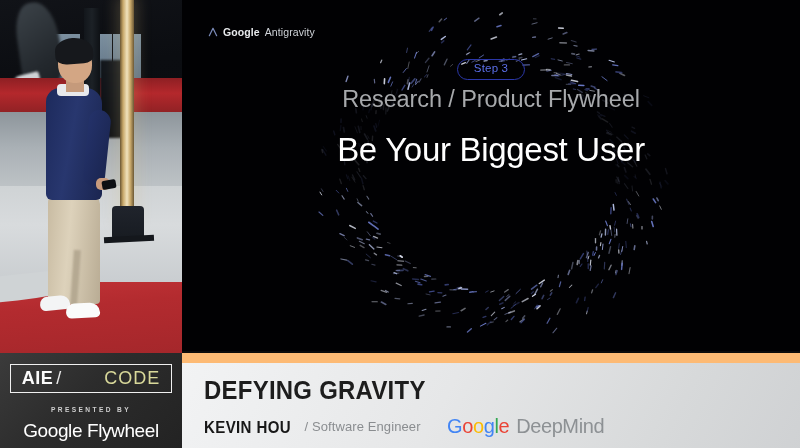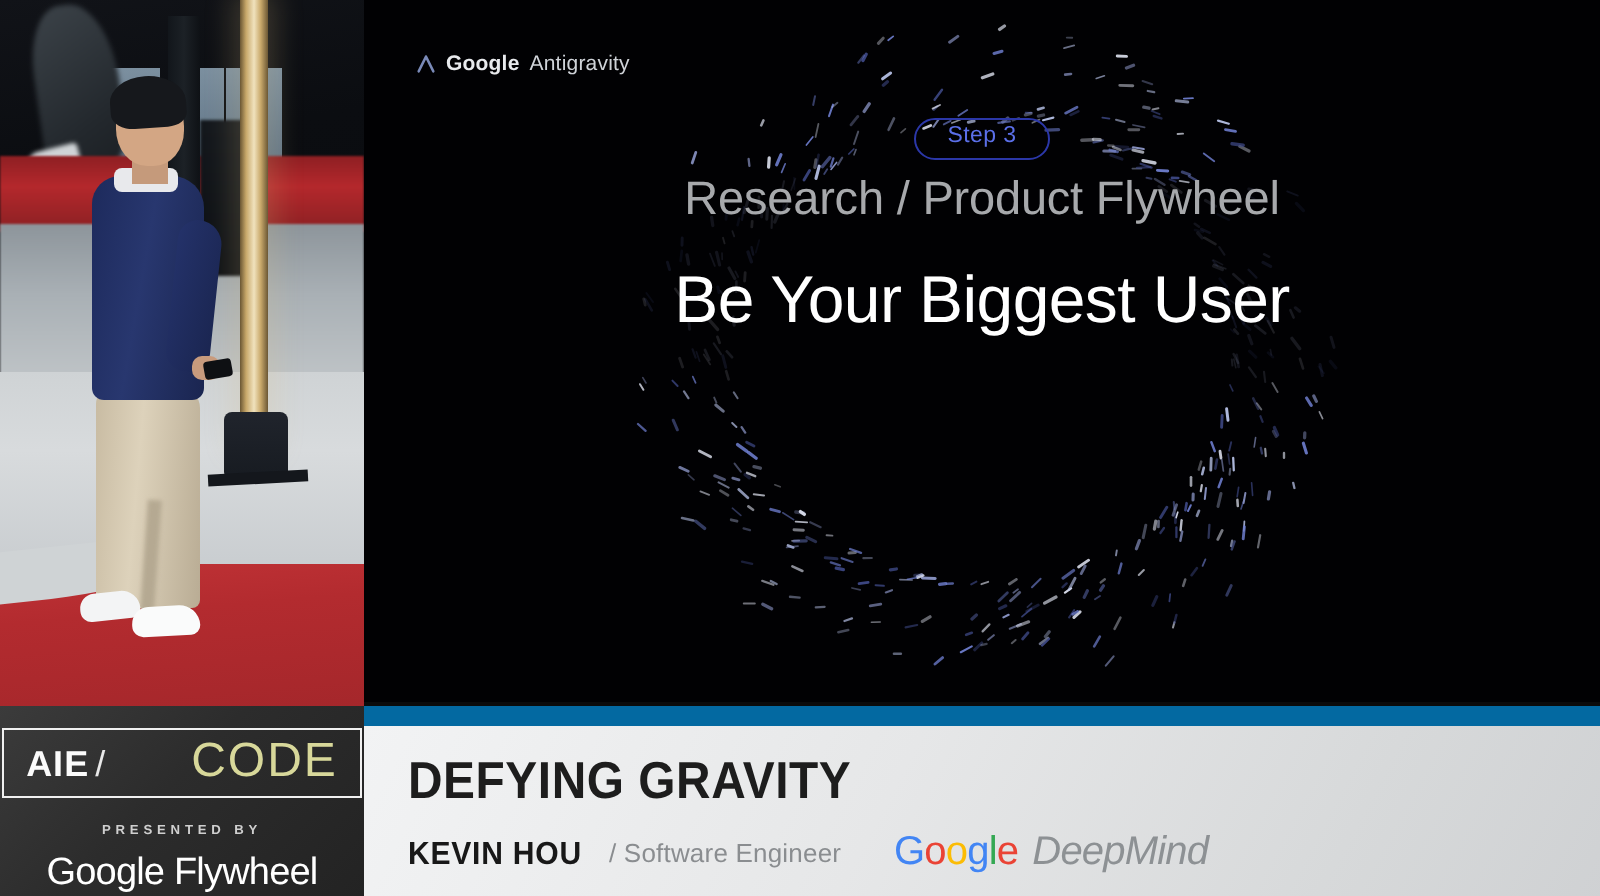--- a/index.html
+++ b/index.html
@@ -10,21 +10,21 @@
     height: 448px;
     overflow: hidden;
     background: #000;
     font-family: "Liberation Sans", sans-serif;
   }
 
   #stage {
     position: relative;
     width: 800px;
     height: 448px;
-    background: #0369a1;
+    background: #fdba74;
     overflow: hidden;
   }
 
   
   #speaker-panel {
     position: absolute;
     left: 0; top: 0;
     width: 182px; height: 353px;
     overflow: hidden;
     background: #0a0a0c;
@@ -248,21 +248,21 @@
     display: inline-flex; align-items: baseline; gap: 3px;
     line-height: 1;
   }
   #aie-code .aie {
     font-size: 18px; font-weight: bold; color: #fbfbfb; letter-spacing: .5px;
   }
   #aie-code .slash {
     font-size: 18px; font-weight: normal; color: #e9e9e9;
   }
   #aie-code .code {
-    font-size: 24px; font-weight: normal; color: #d8d89a; letter-spacing: 1px; margin-left: 40px;
+    font-size: 18px; font-weight: normal; color: #d8d89a; letter-spacing: 1px; margin-left: 40px;
   }
   #presented-by {
     margin-top: 13px;
     font-size: 6.6px; font-weight: bold;
     color: #cfcfcf; letter-spacing: 2.4px;
   }
   #brand-deepmind {
     margin-top: 8px;
     font-size: 19px; color: #ffffff; letter-spacing: -.4px;
     line-height: 1;
@@ -291,21 +291,21 @@
   }
   #lt-role {
     font-size: 13px; font-weight: normal; color: #8a8d90; letter-spacing: .1px;
   }
   #lt-deepmind {
     position: absolute; left: 265px; top: 53px;
     display: flex; align-items: baseline; gap: 7px;
     font-size: 20px; letter-spacing: -.4px; line-height: 1;
   }
   #lt-deepmind .gword span { display:inline; }
-  #lt-deepmind .dm { color: #8d9194; font-style: italic; }
+  #lt-deepmind .dm { color: #8d9194; }
 
   
   .hairline {
     position: absolute; left: 182px; top: 351px; width: 618px; height: 2px;
     background: #0b0b0b;
   }
 </style>
 </head>
 <body>
 

